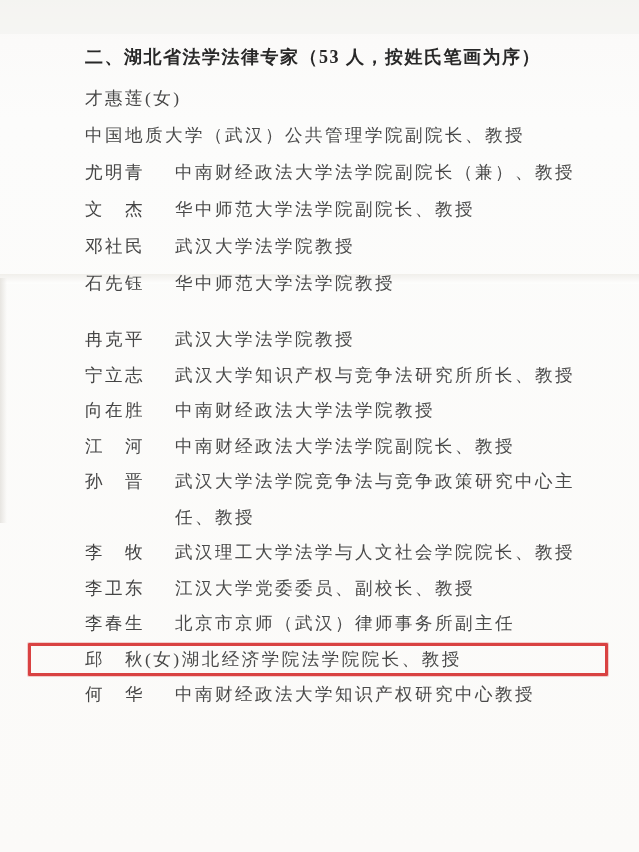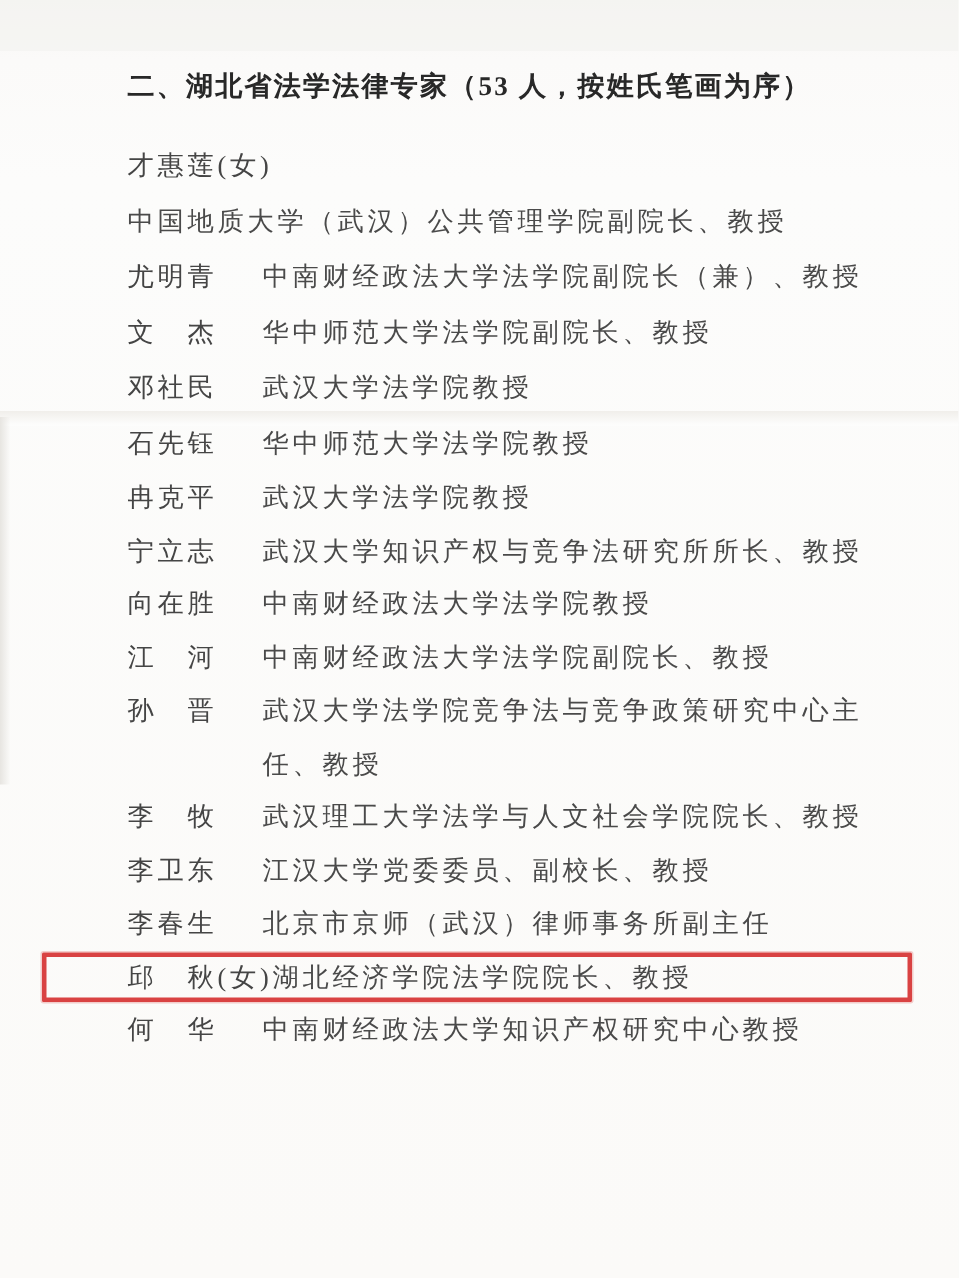--- a/index.html
+++ b/index.html
@@ -51,31 +51,31 @@
     font-size: 18px;
     line-height: 26px;
     font-weight: bold;
     letter-spacing: 1.5px;
     color: #282828;
     white-space: nowrap;
   }
   .list {
     position: absolute;
     left: 85px;
-    top: 92px;
+    top: 80px;
     width: 527px;
     font-size: 17.5px;
     letter-spacing: 2.5px;
   }
   .row {
     position: relative;
     line-height: 35.5px;
   }
   .row.group-a { line-height: 37px; }
-  .row.page-gap { }
+  .row.page-gap { margin-top: 20px; }
   .name {
     display: inline-block;
     width: 90px;
     vertical-align: top;
     white-space: pre;
     color: #454545;
   }
   .aff {
     display: inline-block;
     width: 428px;

